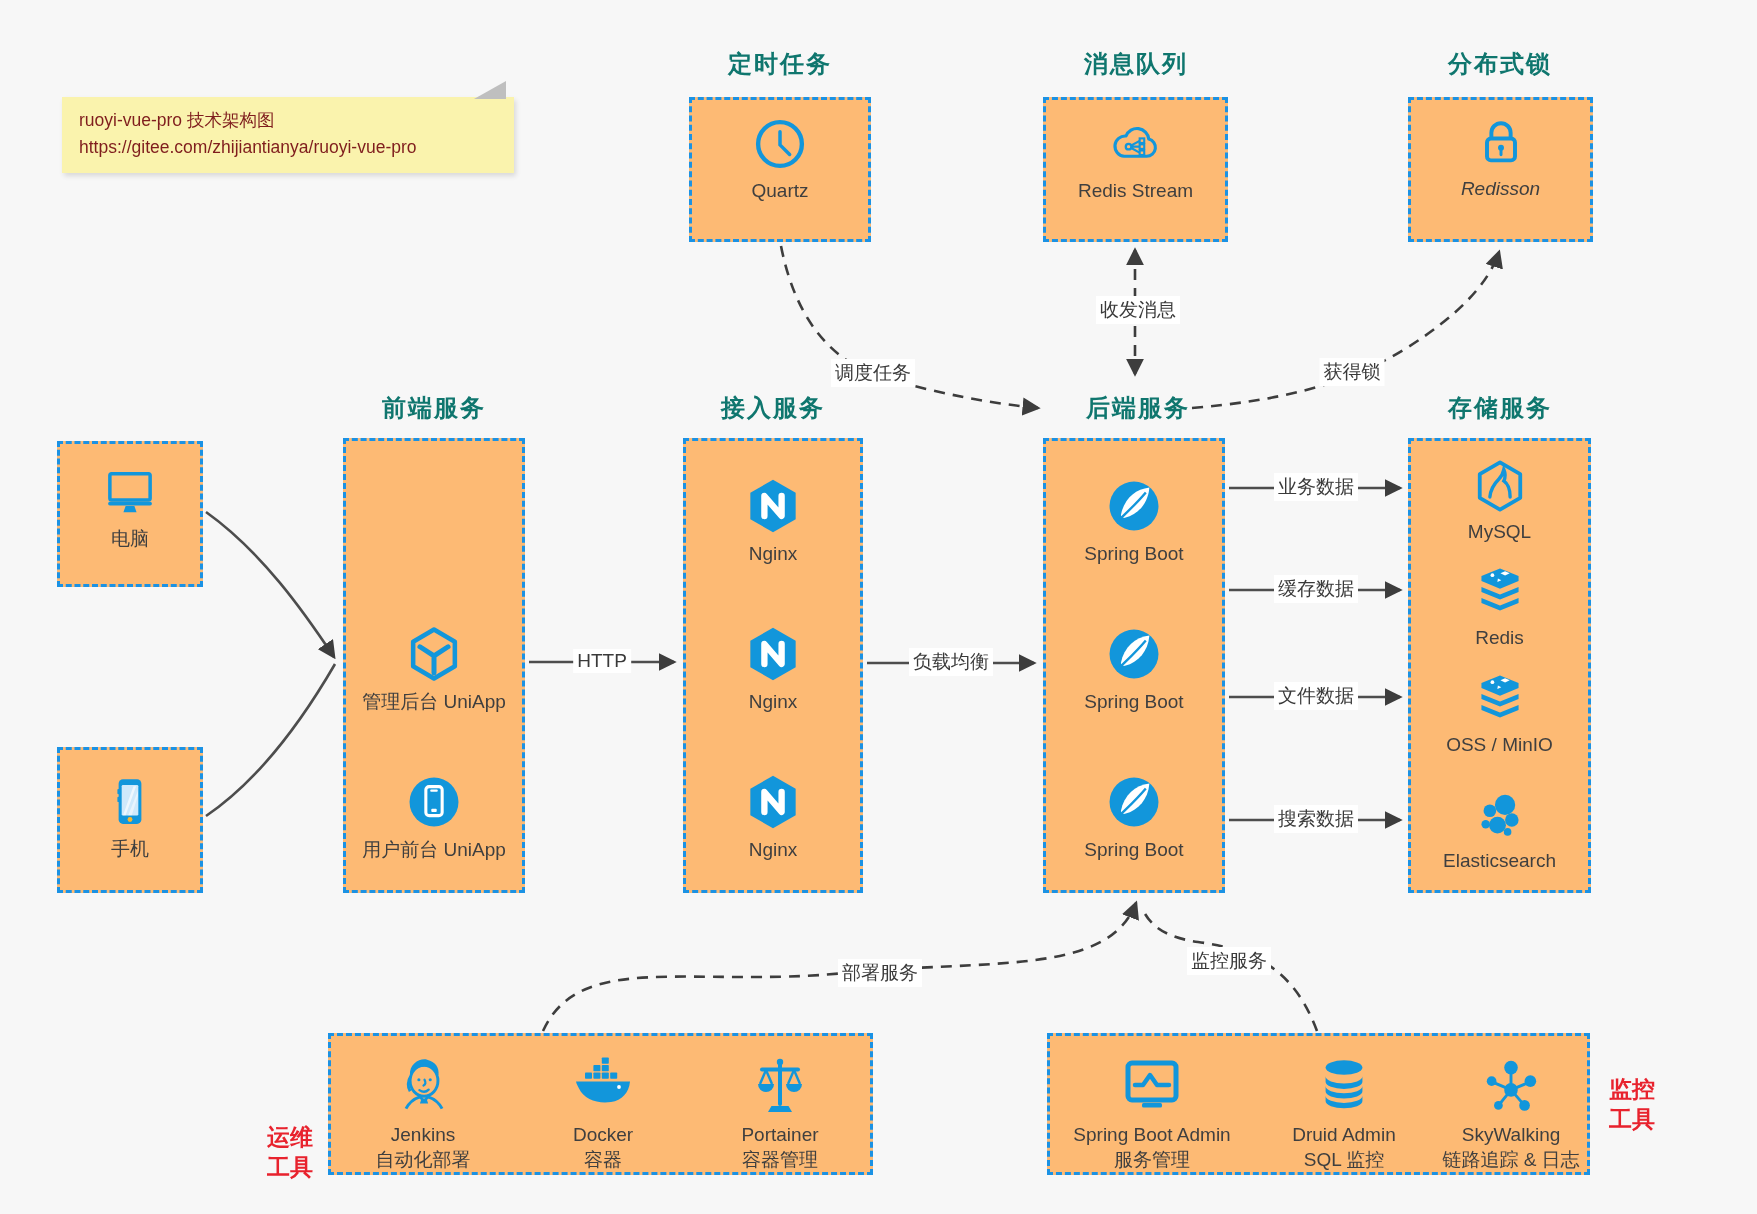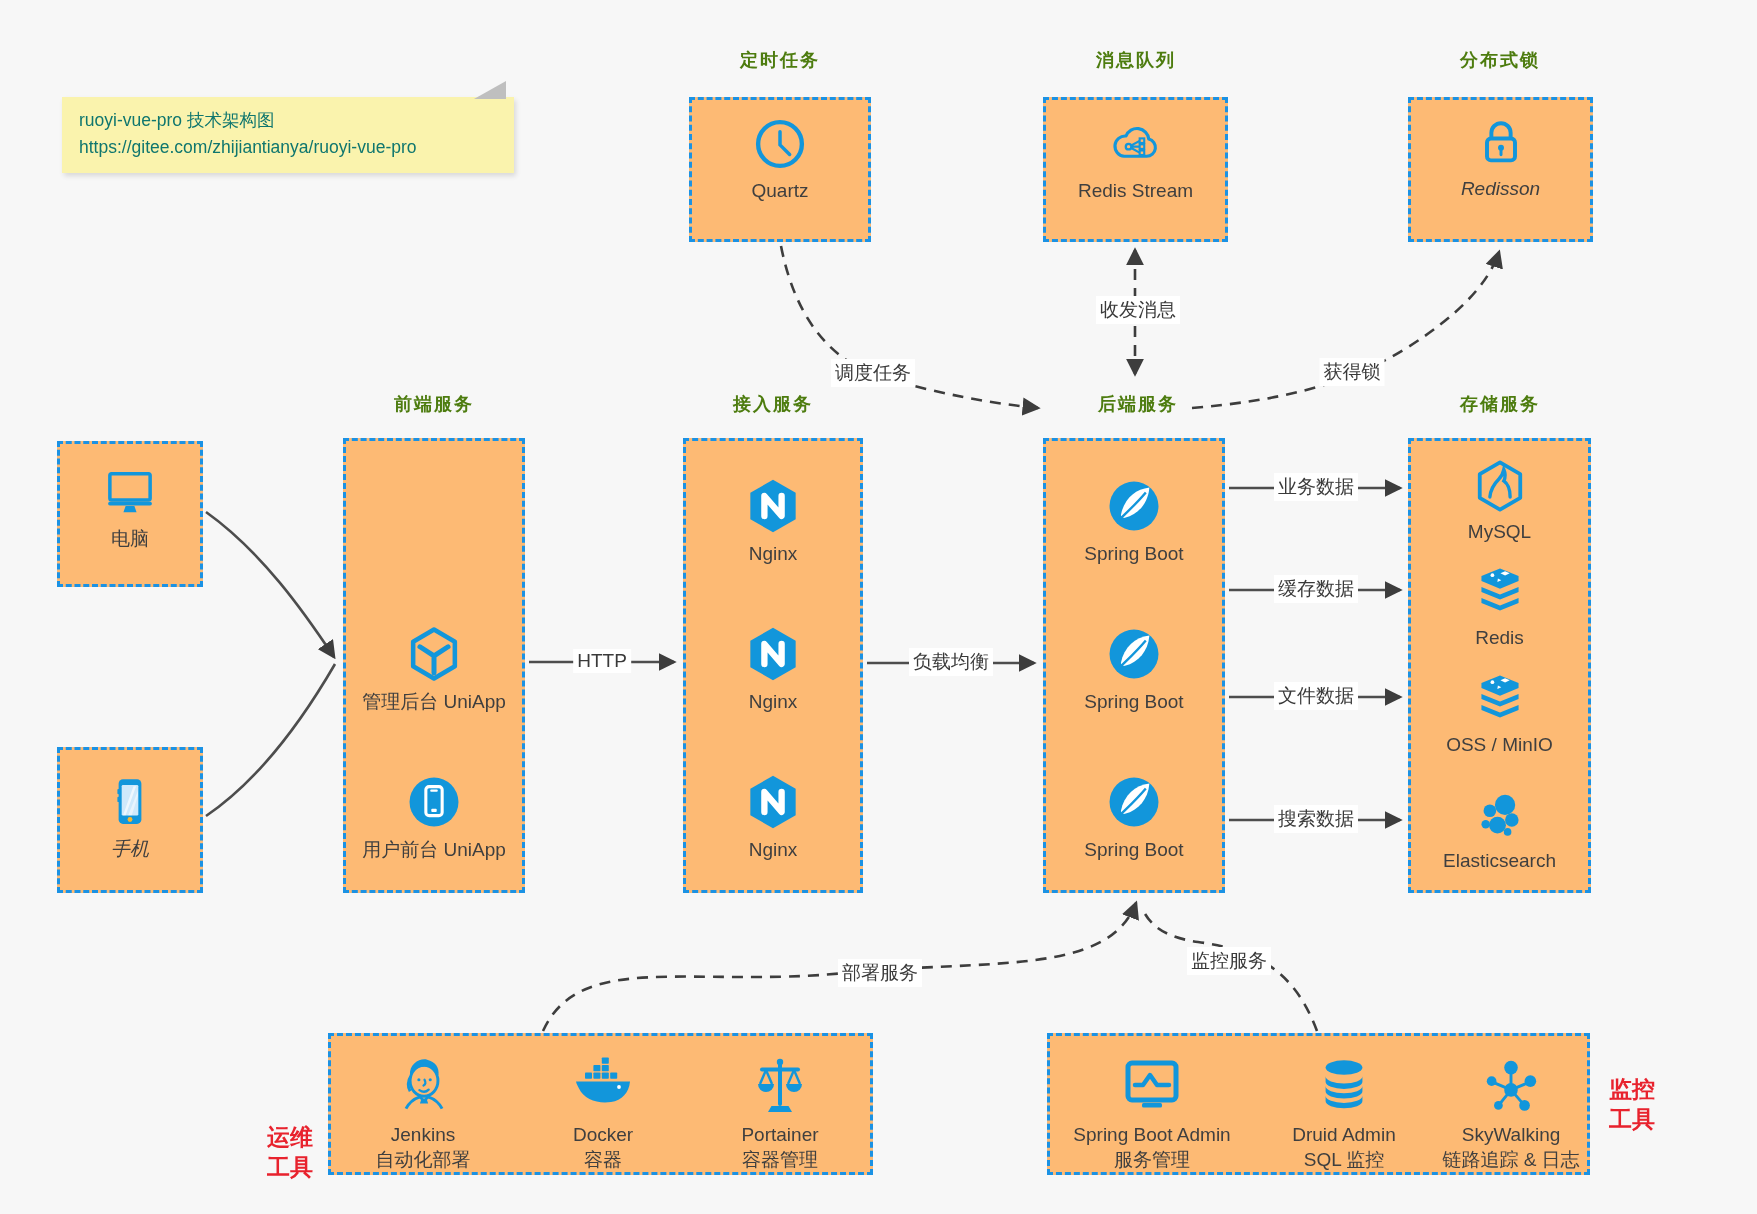--- a/index.html
+++ b/index.html
@@ -1,40 +1,40 @@
 <!DOCTYPE html>
 <html><head>
 <meta charset="utf-8">
 <style>
   html,body{margin:0;padding:0;background:#f7f7f7;}
   .canvas{position:relative;width:1757px;height:1214px;background:#f7f7f7;overflow:hidden;
           font-family:"Liberation Sans","DejaVu Sans",sans-serif;color:#3c3c3c;}
 
   .dashed-box{position:absolute;border:3px dashed #1b92e4;background:#fdba74;box-sizing:border-box;}
 
-  .group-title{position:absolute;transform:translateX(-50%);font-size:18px;font-weight:bold;
-               color:#4d7c0f;white-space:nowrap;letter-spacing:2px;}
+  .group-title{position:absolute;transform:translateX(-50%);font-size:24px;font-weight:bold;
+               color:#0f766e;white-space:nowrap;letter-spacing:2px;}
 
   .side-label{position:absolute;transform:translateX(-50%);font-size:23px;font-weight:bold;
               color:#e8222d;text-align:center;line-height:30px;white-space:nowrap;}
 
   .node{position:absolute;text-align:center;}
   .node .icon{display:flex;justify-content:center;align-items:center;}
   .node .icon svg{display:block;}
   .node-label{font-size:19px;color:#3f3f3f;margin-top:7px;white-space:nowrap;line-height:24px;}
   .node-desc{font-size:19px;color:#3f3f3f;white-space:nowrap;line-height:25px;}
 
   .edge-label{position:absolute;transform:translate(-50%,-50%);background:#ffffff;
               padding:1px 4px;font-size:19px;color:#3a3a3a;white-space:nowrap;z-index:30;}
 
   .edges{position:absolute;left:0;top:0;z-index:20;pointer-events:none;}
 
   .note{position:absolute;left:62px;top:97px;width:452px;height:76px;background:#faf3ad;
         box-shadow:2px 3px 5px rgba(0,0,0,.12);z-index:5;}
-  .note-text{padding:10px 0 0 17px;font-size:17.5px;line-height:27px;color:#0f766e;white-space:nowrap;}
+  .note-text{padding:10px 0 0 17px;font-size:17.5px;line-height:27px;color:#7f1d1d;white-space:nowrap;}
   .note-fold{position:absolute;right:8px;top:-16px;width:32px;height:18px;}
 </style>
 </head>
 <body>
 
 <div class="canvas">
 
   <div class="note">
     <svg class="note-fold" viewBox="0 0 32 18">
       <polygon points="0,18 32,18 32,0" fill="#bfbfbf"></polygon>
@@ -97,21 +97,21 @@
         <svg width="56" height="56" viewBox="0 0 64 64">
           <rect x="9" y="11" width="46" height="30" rx="2" fill="none" stroke="#1296db" stroke-width="4"></rect>
           <rect x="7" y="43" width="50" height="4.5" rx="2" fill="#1296db"></rect>
           <path d="M27 48 L37 48 L39.5 55 L24.5 55 Z" fill="#1296db"></path>
         </svg>
       </div>
       <div class="node-label">电脑</div>
     </div>
   </div>
 
-  <div class="dashed-box" style="left:57px;top:747px;width:146px;height:146px;font-style:italic;">
+  <div class="dashed-box" style="left:57px;top:747px;width:146px;height:146px;">
     <div class="node" style="left:0;right:0;top:24px;">
       <div class="icon">
         <svg width="56" height="56" viewBox="0 0 64 64">
           <rect x="19" y="6" width="26" height="51" rx="5" fill="#1296db"></rect>
           <rect x="17.6" y="17" width="2.2" height="6" rx="1" fill="#1296db"></rect>
           <rect x="17.6" y="26" width="2.2" height="6" rx="1" fill="#1296db"></rect>
           <rect x="22.5" y="12.5" width="19" height="35" rx="1.5" fill="#cfe9fb"></rect>
           <path d="M24 47 L36 14 h3 L27 47 Z" fill="#ffffff" opacity="0.65"></path>
           <path d="M30 47 L41 19 v6 L34 47 Z" fill="#ffffff" opacity="0.5"></path>
           <circle cx="32" cy="52" r="2.8" fill="#f7b52c"></circle>

